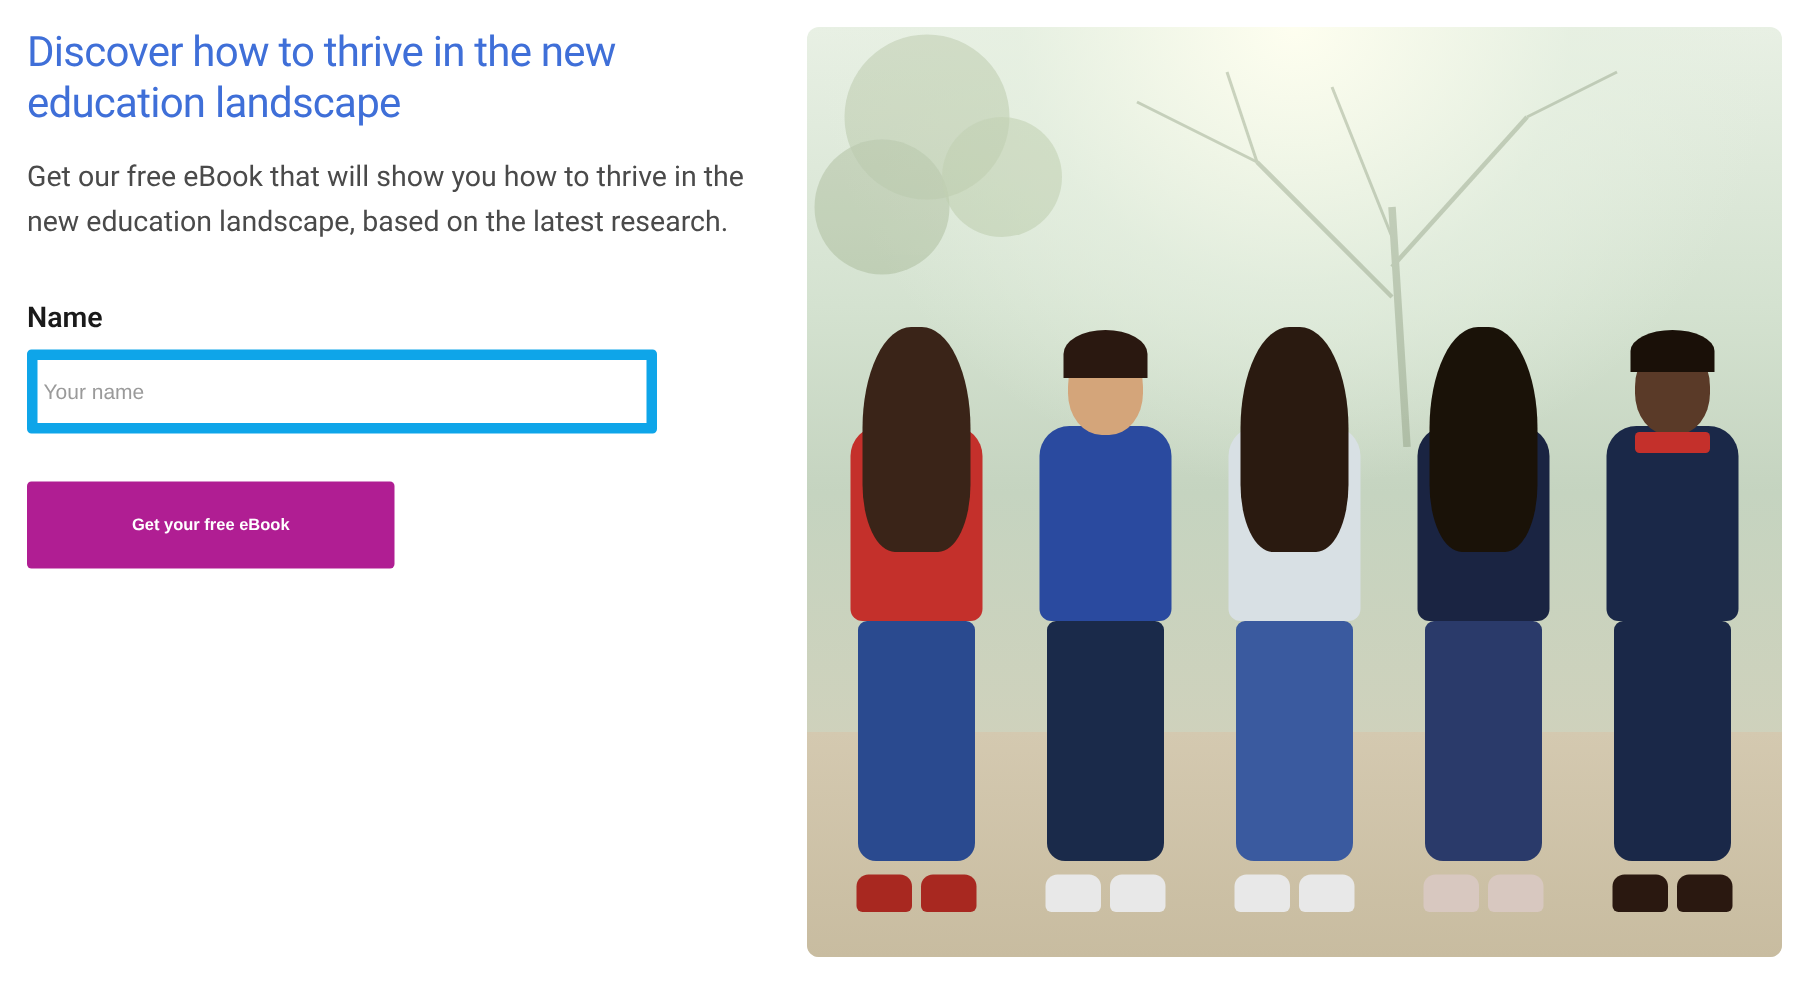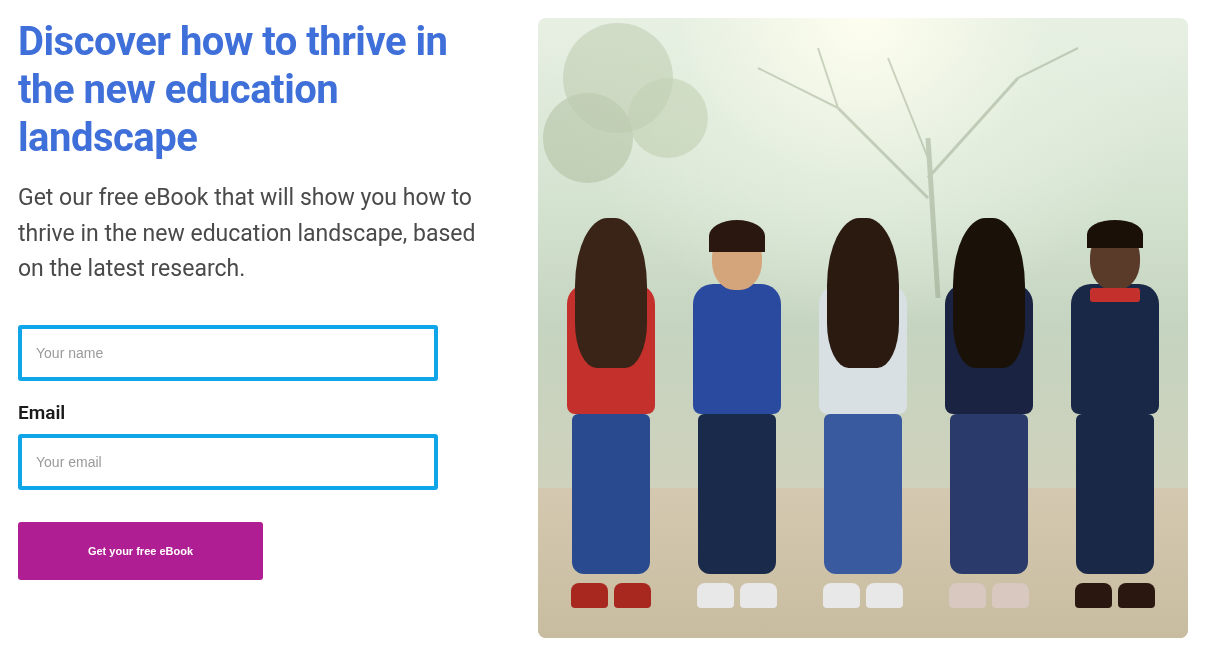--- a/index.html
+++ b/index.html
@@ -24,30 +24,30 @@
       gap: 40px;
     }
     
     .left-column {
       flex: 0 0 480px;
       display: flex;
       flex-direction: column;
     }
     
     .headline {
-      font-size: 40px;
-      font-weight: 700;
+      font-size: 28px;
+      font-weight: 400;
       color: #3f6fd8;
       line-height: 1.2;
       margin-bottom: 18px;
       letter-spacing: -0.5px;
     }
     
     .subtext {
-      font-size: 23px;
+      font-size: 19px;
       color: #4a4a4a;
       line-height: 1.55;
       margin-bottom: 38px;
       max-width: 480px;
     }
     
     .form {
       display: flex;
       flex-direction: column;
     }
@@ -60,22 +60,22 @@
       display: block;
       font-size: 19px;
       font-weight: 600;
       color: #1a1a1a;
       margin-bottom: 10px;
     }
     
     .field-input {
       width: 420px;
       height: 56px;
-      padding: 0 14px;
-      border: 4px solid #0ea5e9;
+      padding: 0 4px;
+      border: 7px solid #0ea5e9;
       border-radius: 3px;
       font-size: 14px;
       color: #333;
       background: #ffffff;
     }
     
     .field-input::placeholder {
       color: #9a9a9a;
       font-size: 14px;
     }
@@ -248,27 +248,24 @@
 </head>
 <body>
 
 <div class="container">
   <div class="left-column">
     <h1 class="headline">Discover how to thrive in the new education landscape</h1>
     <p class="subtext">Get our free eBook that will show you how to thrive in the new education landscape, based on the latest research.</p>
 
     <form class="form">
       <div class="field-group">
+        <label class="field-label">Name</label>
         <input type="text" class="field-input" placeholder="Your name" style="">
       </div>
 
-      <div class="field-group">
-        <label class="field-label">Email</label>
-        <input type="email" class="field-input" placeholder="Your email" style="">
-      </div>
 
 
       <button type="submit" class="submit-button">Get your free eBook</button>
     </form>
   </div>
 
   <div class="right-column">
     <div class="hero-image" role="img" aria-label="Five smiling young students sitting together on a wall outdoors">
       <div class="sky-overlay"></div>
       <svg class="tree" viewBox="0 0 600 280" style="position:absolute;top:0;left:0;opacity:0.35;">

